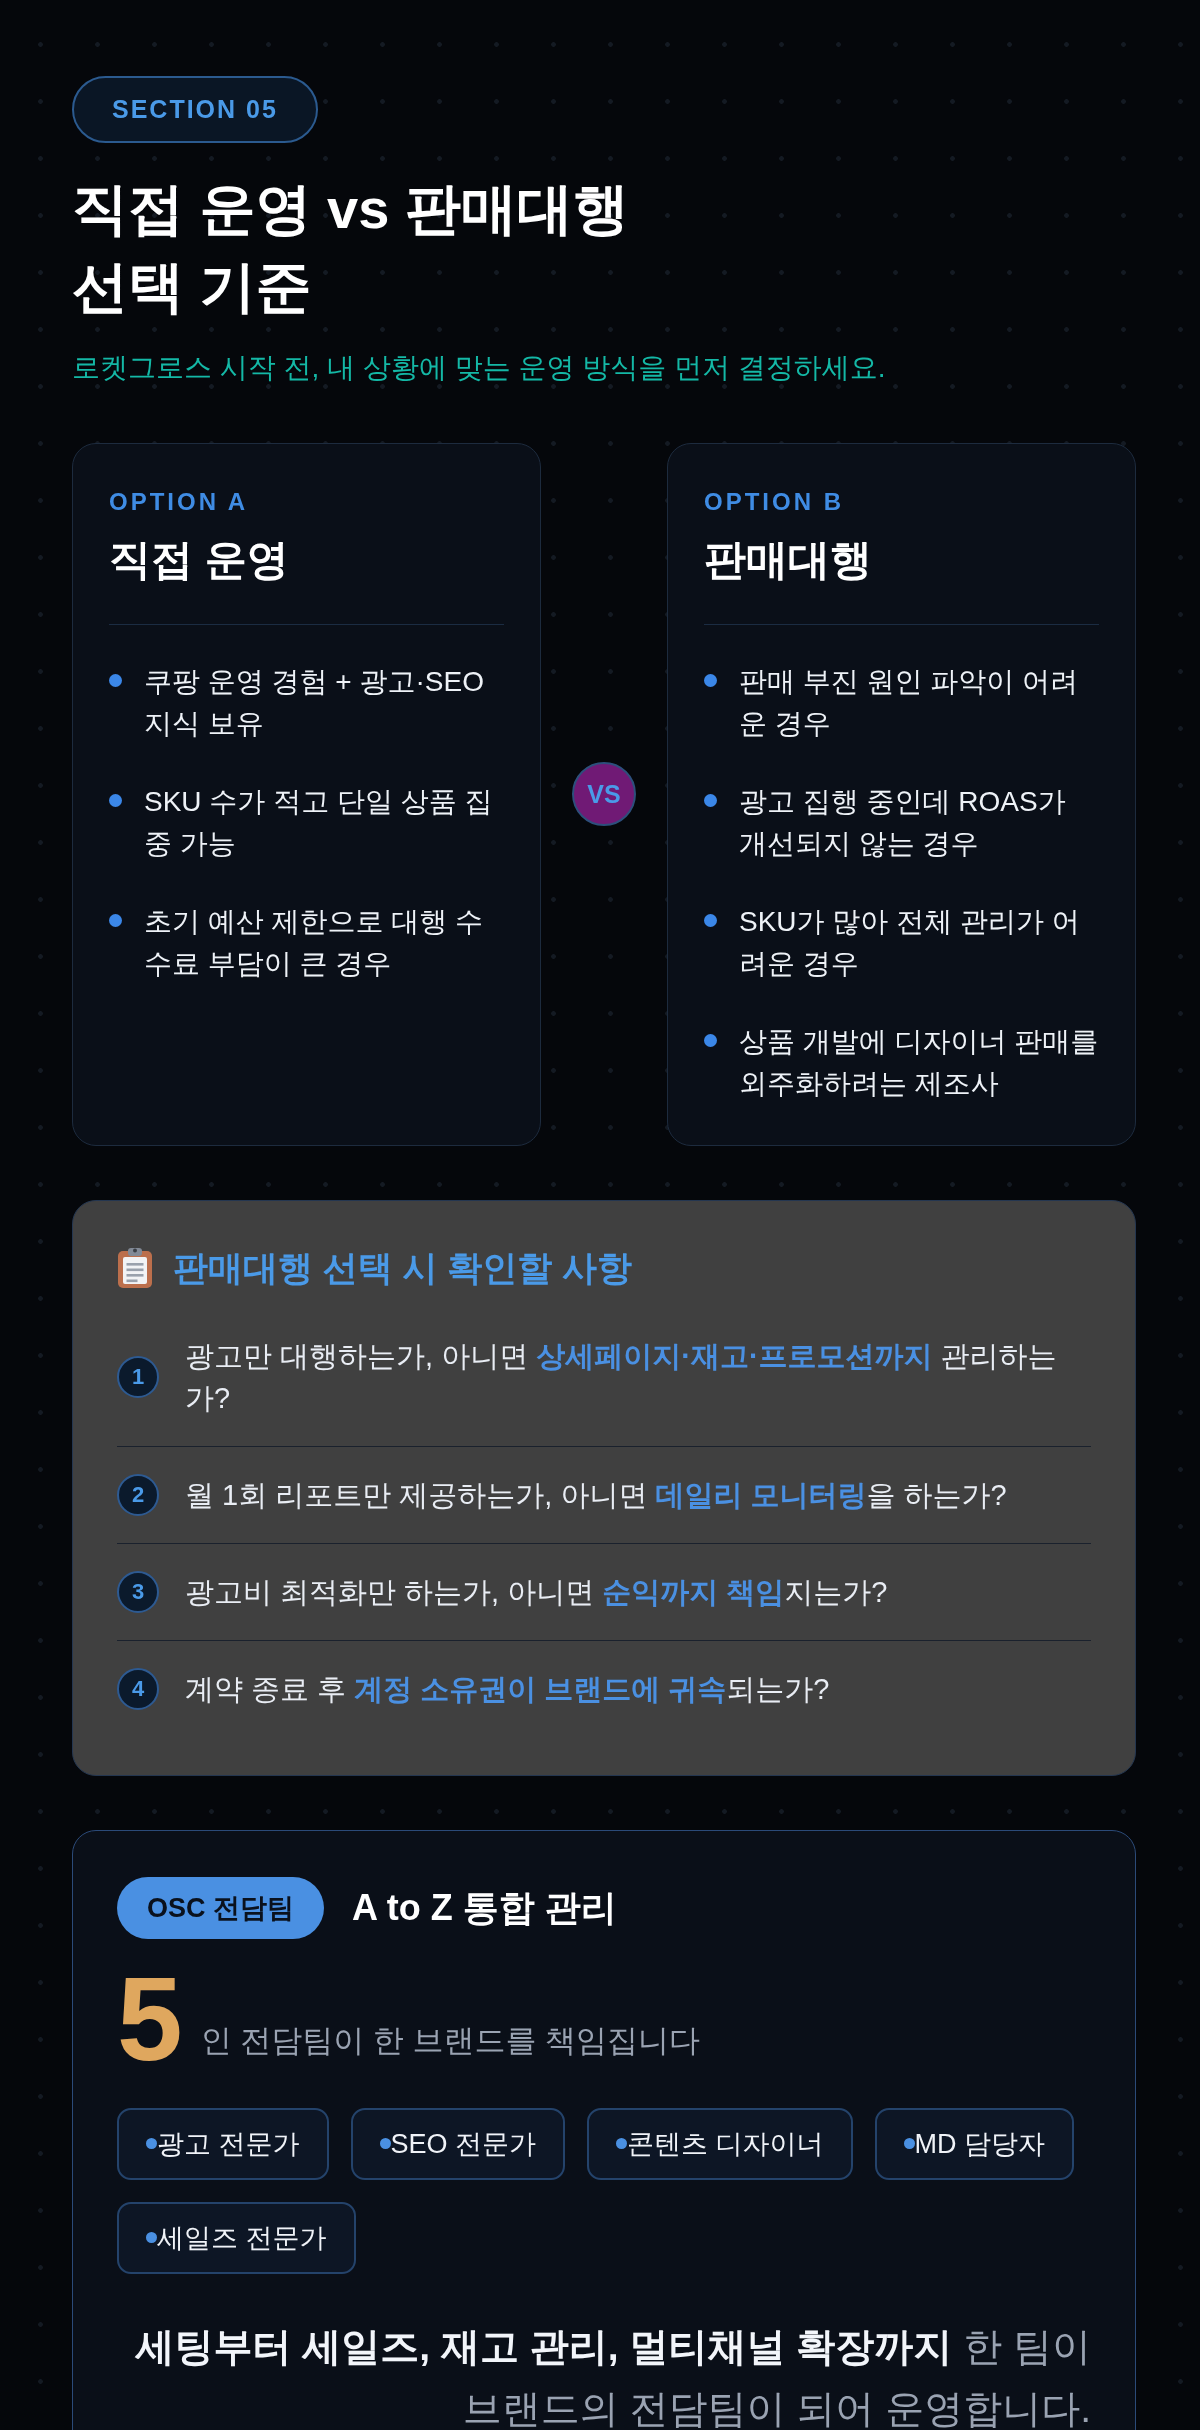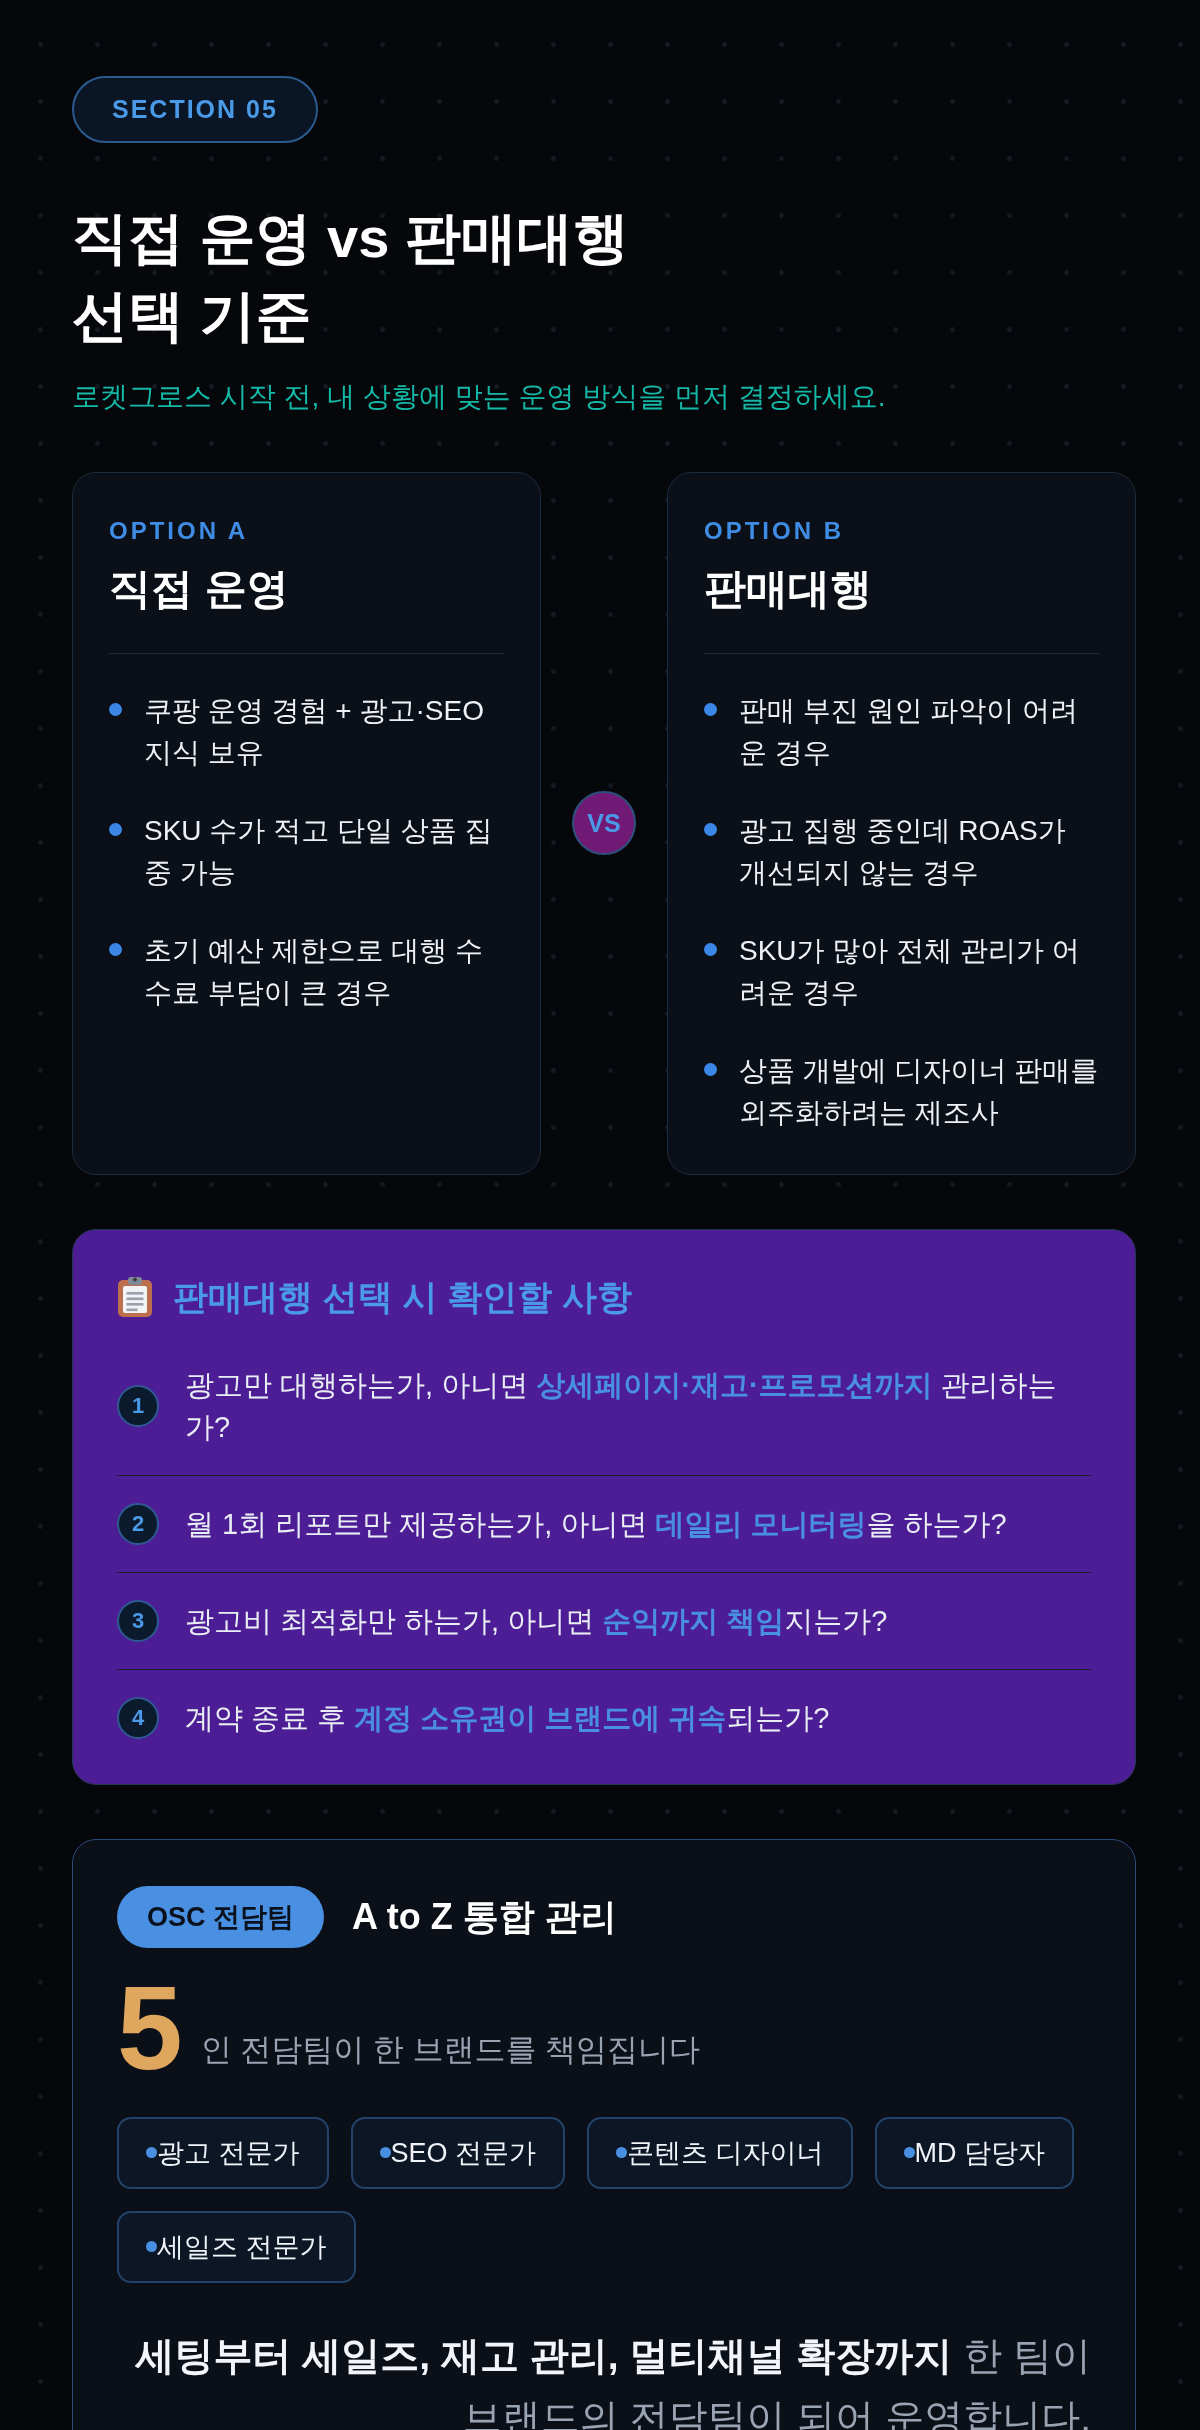--- a/index.html
+++ b/index.html
@@ -22,21 +22,21 @@
     display:inline-block;
     padding:17px 38px;
     border:2px solid #2b5a8f;
     border-radius:999px;
     background:#0a1625;
     color:#4a9ae8;
     font-weight:bold;
     font-size:25px;
     letter-spacing:2px;
   }
-  .page-title { margin-top:56px; font-size:56px; font-weight:800; color:#ffffff; line-height:1.4; }
+  .page-title { margin-top:27px; font-size:56px; font-weight:800; color:#ffffff; line-height:1.4; }
   .page-subtitle { margin-top:22px; font-size:28px; color:#14b8a6; }
 
   
   .options-row { margin-top:56px; display:flex; align-items:stretch; }
   .option-card {
     flex:1;
     background:#0a0f18;
     border:1px solid #1d2b3e;
     border-radius:24px;
     padding:44px 36px 40px;
@@ -52,24 +52,24 @@
   .vs-circle {
     width:64px; height:64px; border-radius:50%;
     background:#701a75; border:2px solid #2d4f7c;
     color:#4a9ae8; font-weight:bold; font-size:25px;
     display:flex; align-items:center; justify-content:center;
   }
 
   
   .checklist-card {
     margin-top:54px;
-    background:#4c1d95;
+    background:#404040;
     border:1px solid #243650;
     border-radius:24px;
-    padding:44px 44px 18px;
+    padding:44px 44px 38px;
   }
   .checklist-header { display:flex; align-items:center; gap:20px; padding-bottom:16px; }
   .checklist-title { color:#4a9ae8; font-size:35px; font-weight:800; }
   .check-item { display:flex; align-items:center; gap:26px; padding:27px 0; border-bottom:1px solid #1a212d; }
   .check-item:last-child { border-bottom:none; }
   .num-circle {
     flex:none; width:42px; height:42px; border-radius:50%;
     border:2px solid #2d5a92; background:#0b1a2c;
     color:#4a9ae8; font-weight:bold; font-size:22px;
     display:flex; align-items:center; justify-content:center;

